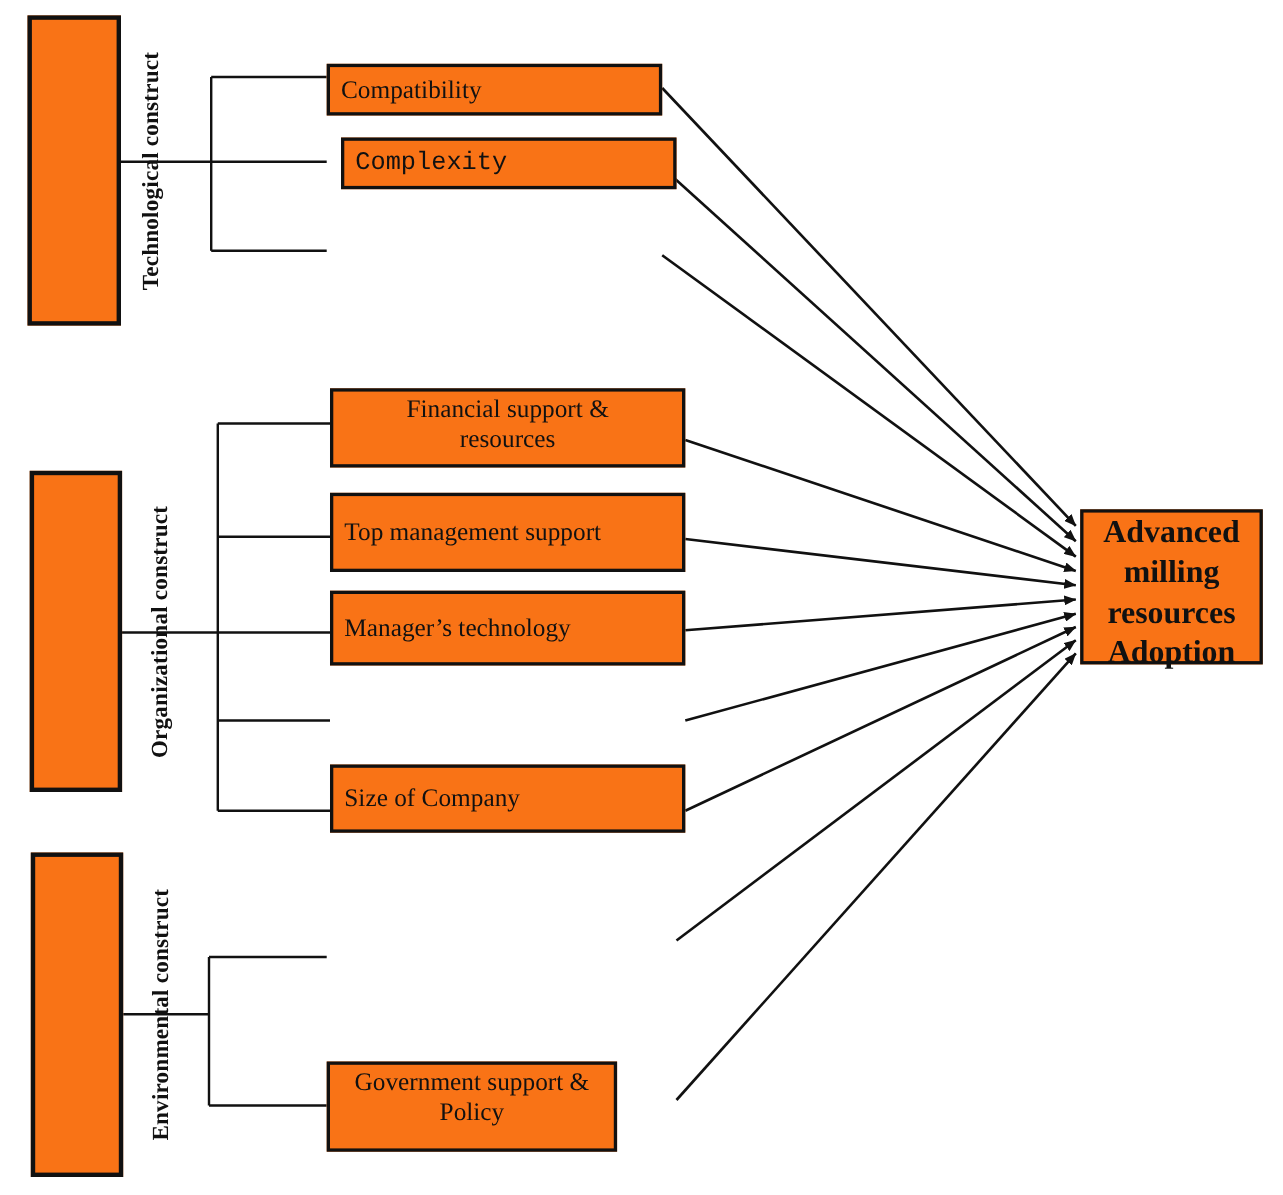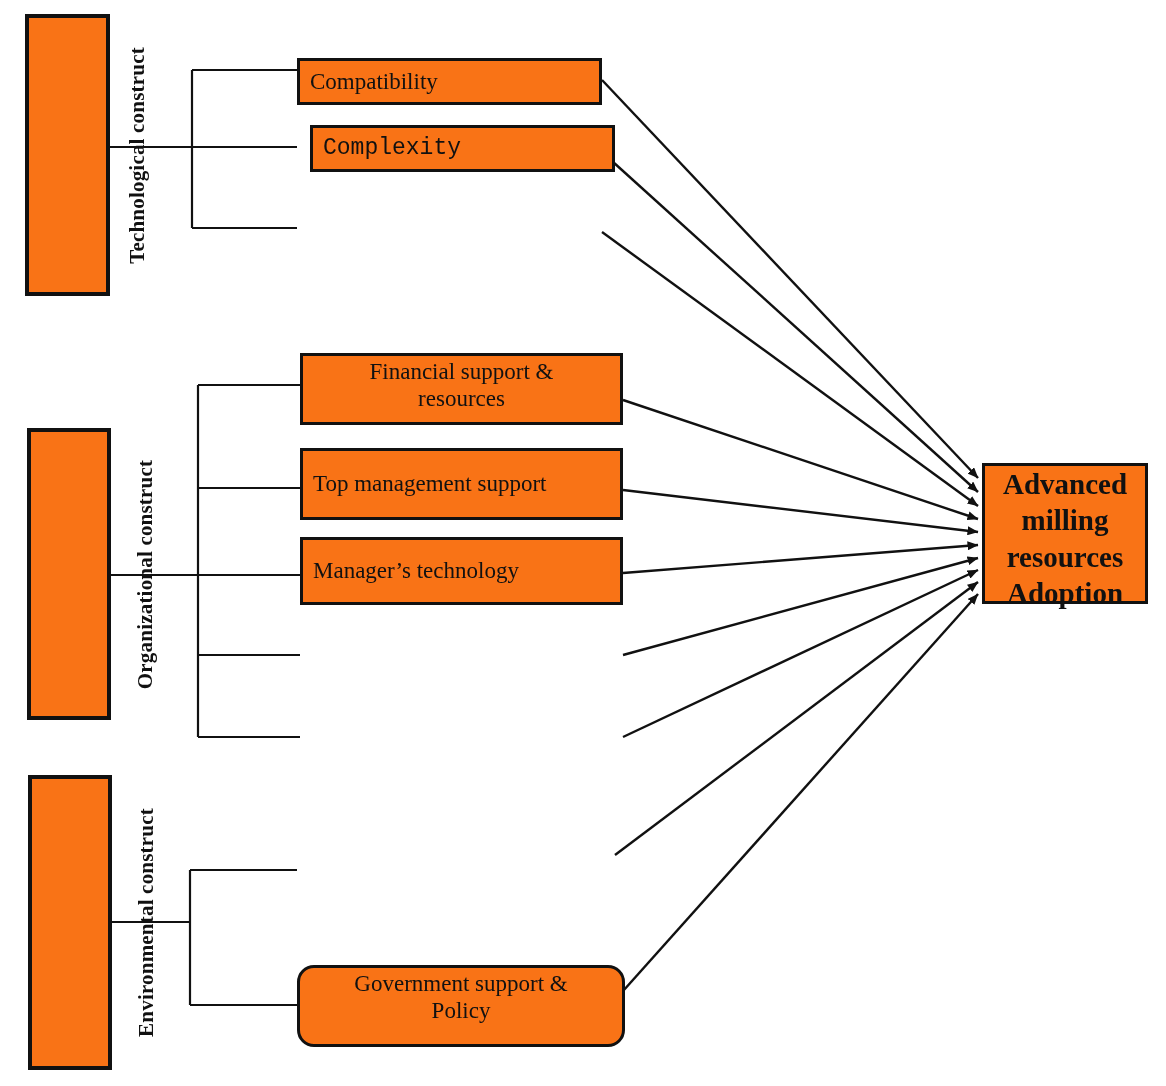--- a/index.html
+++ b/index.html
@@ -138,23 +138,26 @@
 
   <div class="node factor" style="left:300px; top:448px; width:323px; height:72px;">
     <span>Top management support</span>
   </div>
 
   <div class="node factor" style="left:300px; top:537px; width:323px; height:68px;">
     <span>Manager’s technology</span>
   </div>
 
 
+  <div class="node factor" style="left:300px; top:695px; width:323px; height:62px;">
+    <span>Size of Company</span>
+  </div>
 
 
-  <div class="node factor" style="left:297px; top:965px; width:328px; height:82px; flex-direction:column;border-radius:17px;">
+  <div class="node factor" style="left:297px; top:965px; width:264px; height:82px; flex-direction:column;">
     <span>Government support &amp;</span>
     <span>Policy</span>
   </div>
 
   <div class="node target" style="left:982px; top:463px; width:166px; height:141px; flex-direction:column;">
     <span>Advanced</span>
     <span>milling</span>
     <span>resources</span>
     <span>Adoption</span>
   </div>

